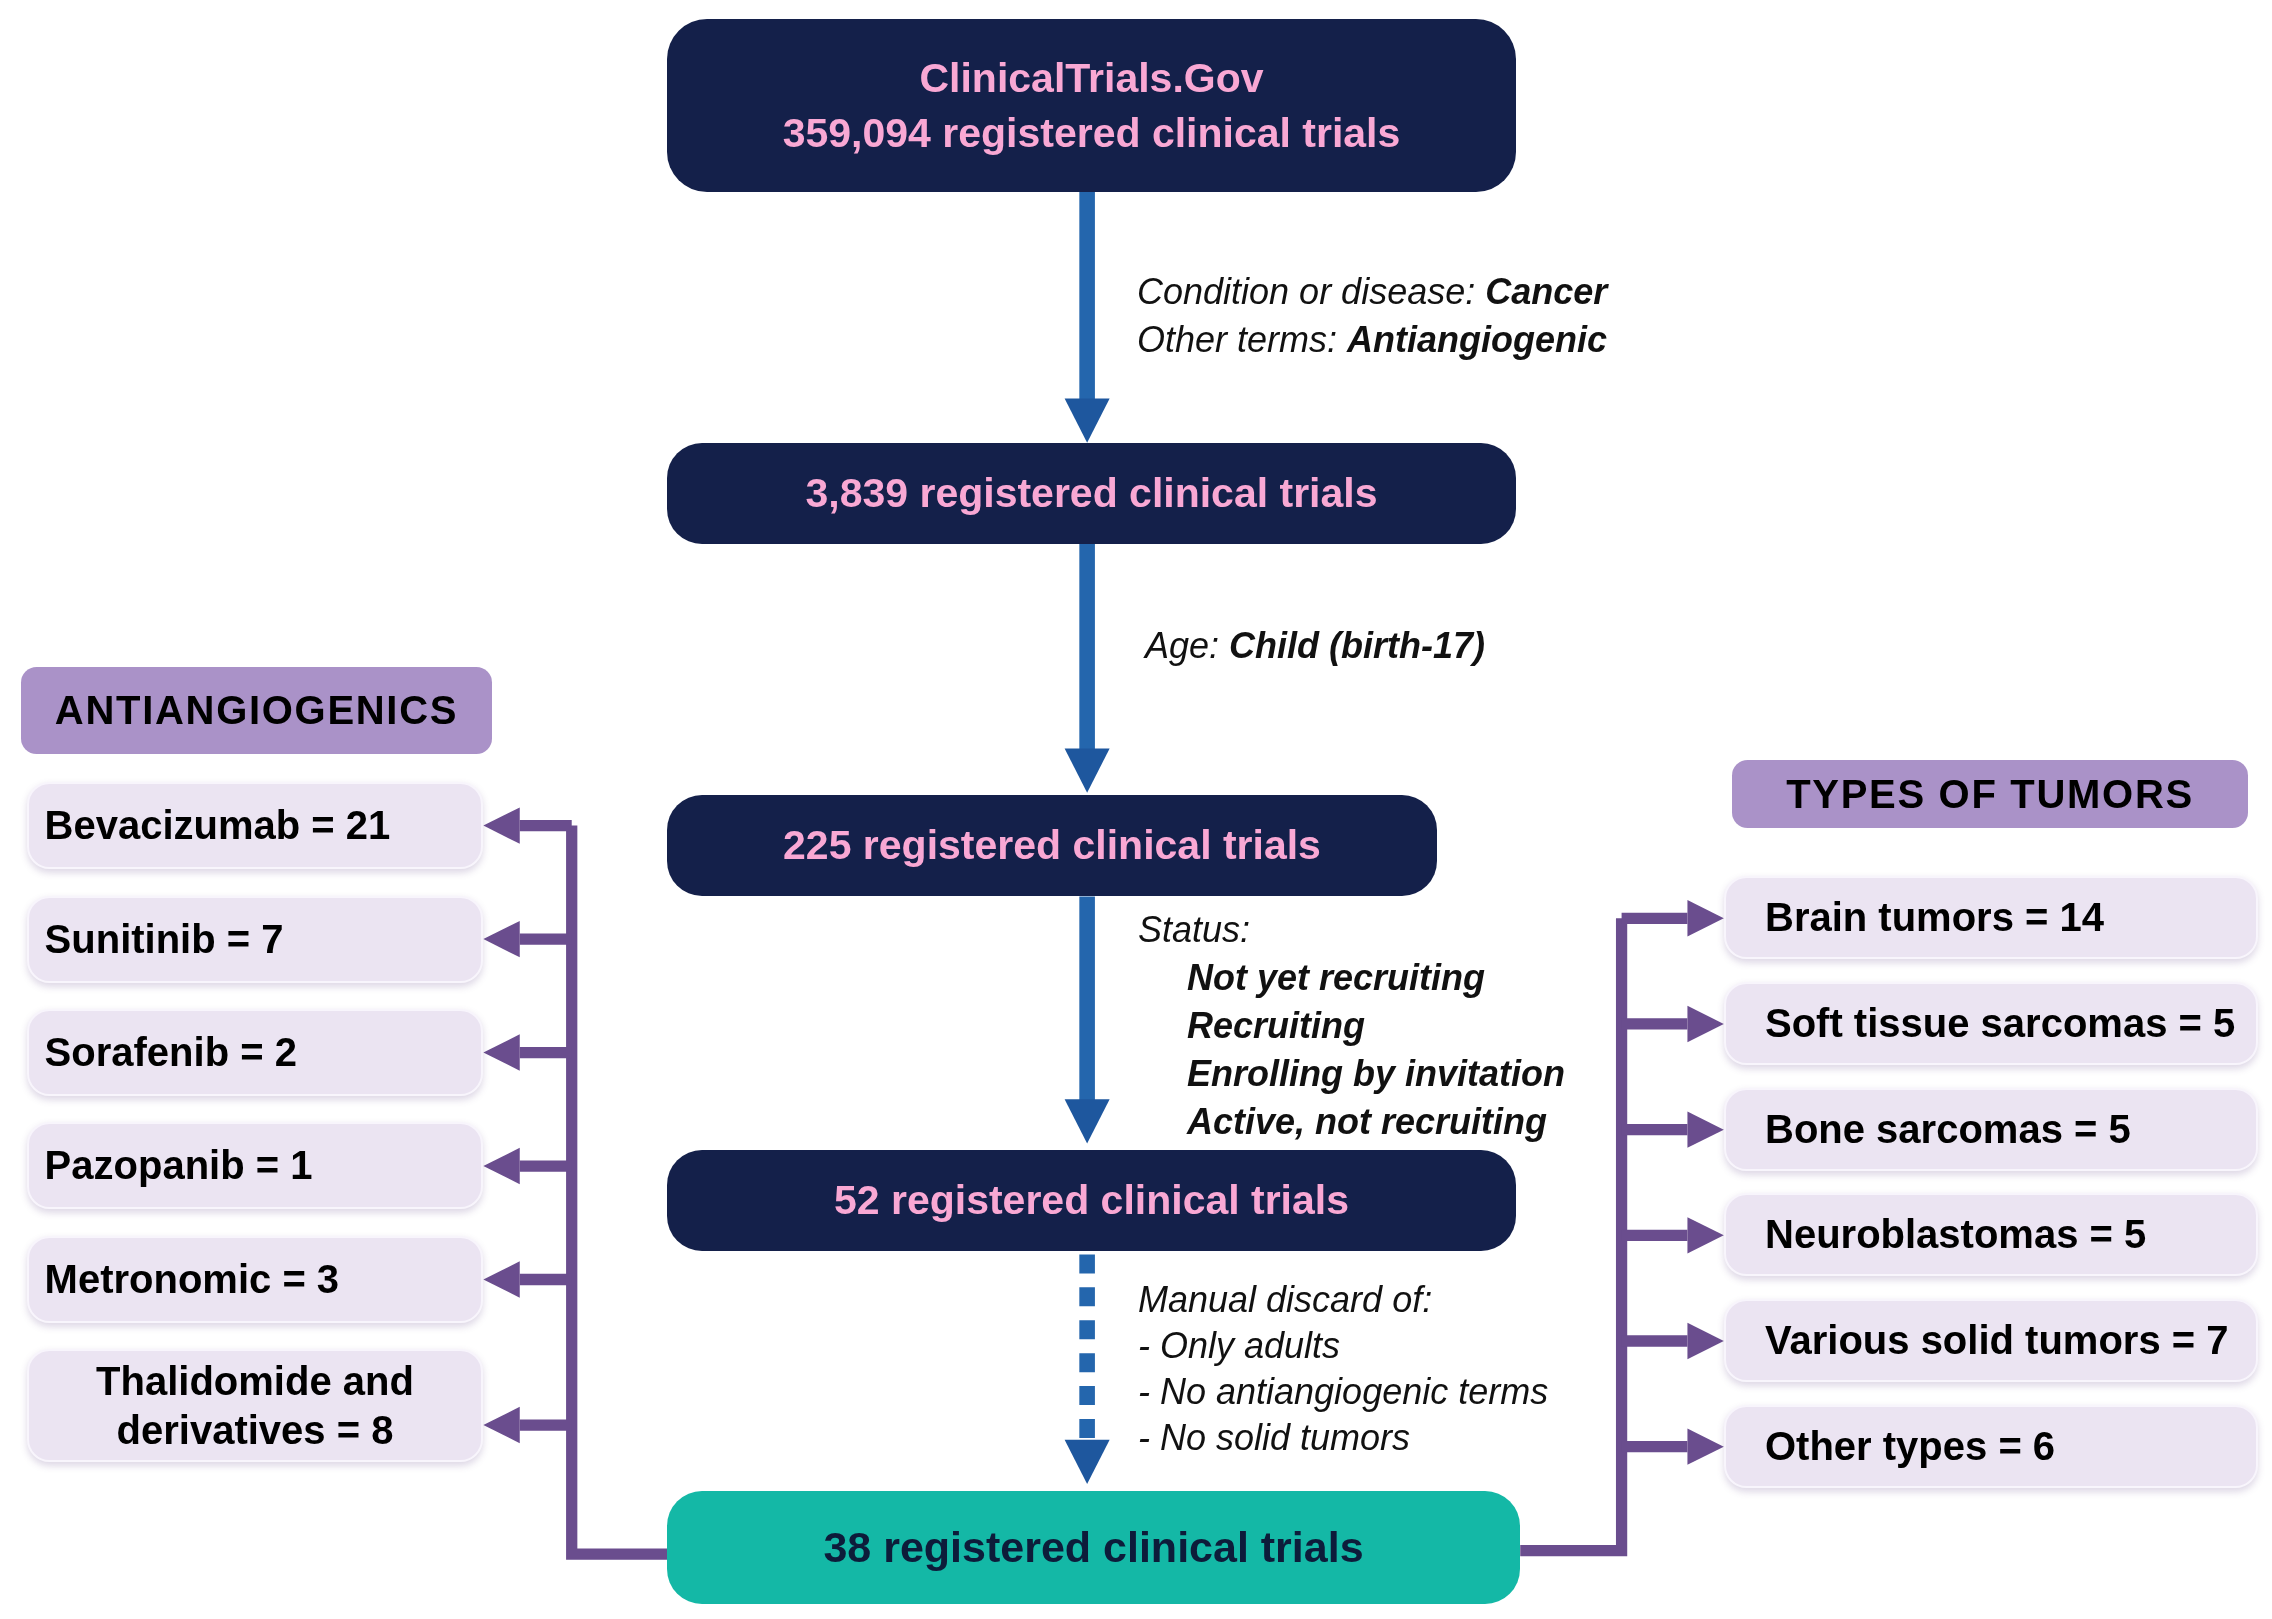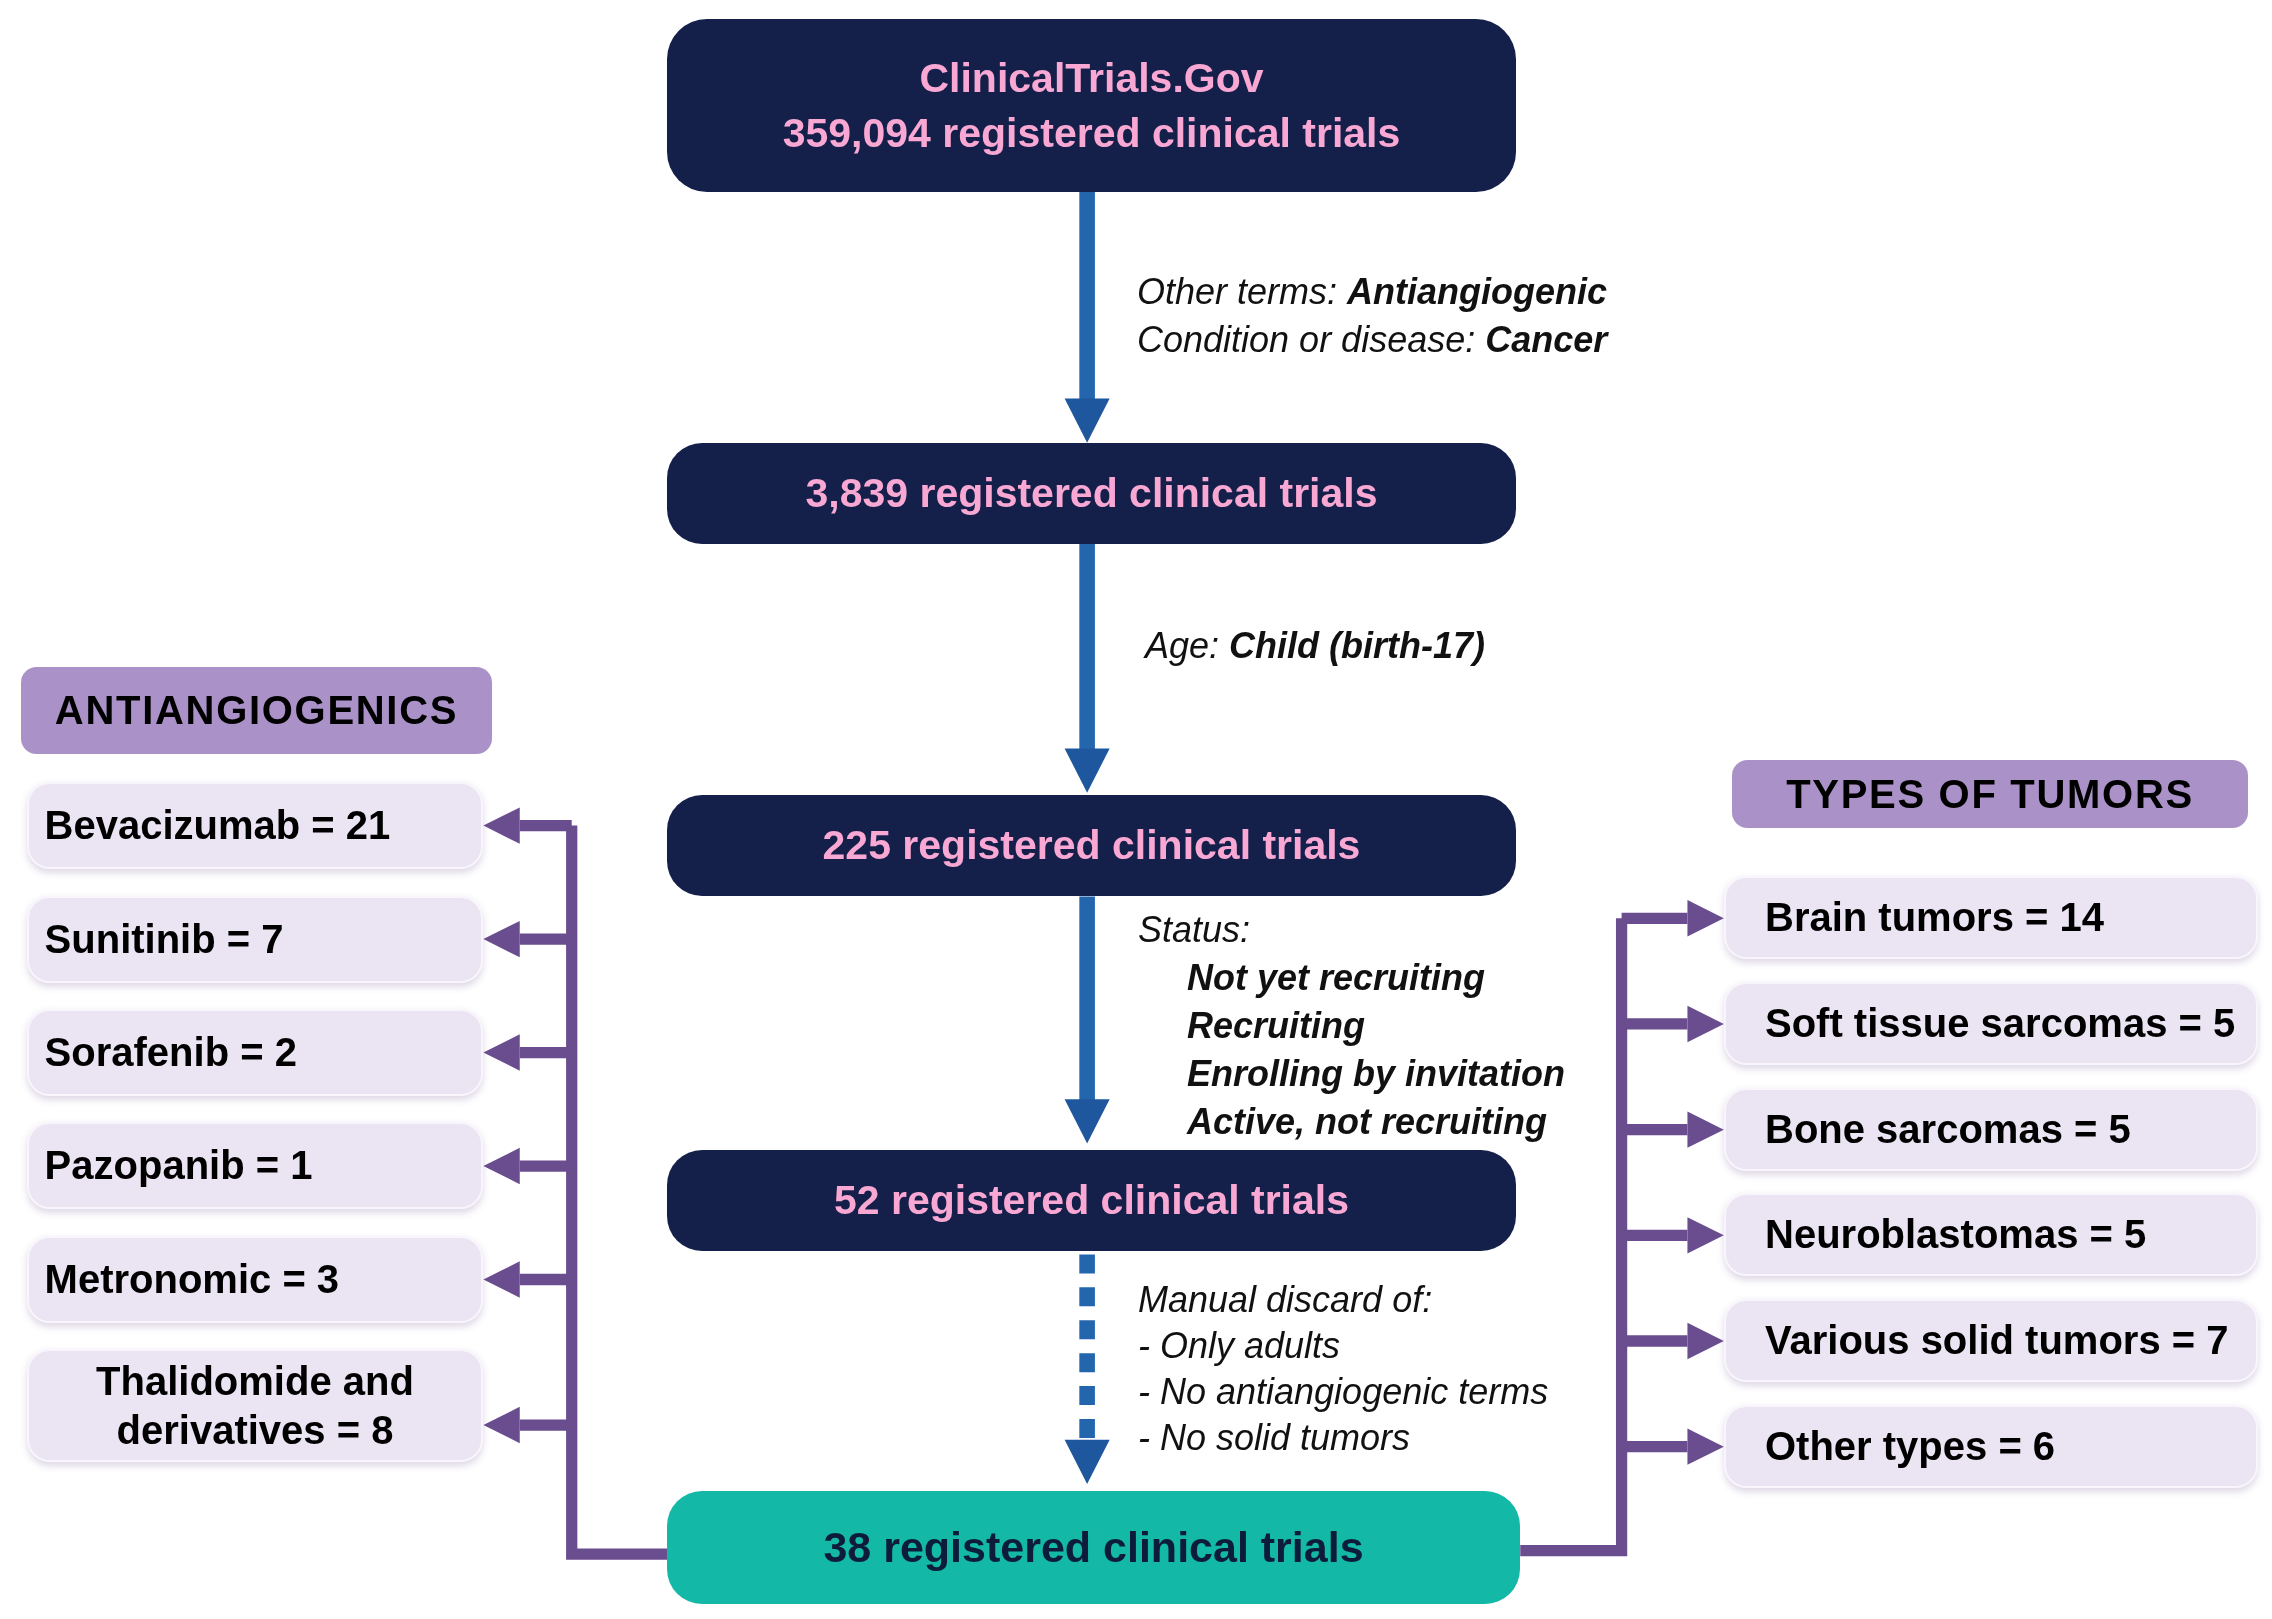--- a/index.html
+++ b/index.html
@@ -102,35 +102,35 @@
 
   <div class="navy-box" style="left:667px;top:19px;width:849px;height:173px;border-radius:40px;">
     <div class="bl">ClinicalTrials.Gov</div>
     <div class="bl">359,094 registered clinical trials</div>
   </div>
 
   <div class="navy-box" style="left:667px;top:443px;width:849px;height:101px;">
     <div class="bl">3,839 registered clinical trials</div>
   </div>
 
-  <div class="navy-box" style="left:667px;top:795px;width:849px;height:101px;">
+  <div class="navy-box" style="left:667px;top:795px;width:770px;height:101px;">
     <div class="bl">225 registered clinical trials</div>
   </div>
 
   <div class="navy-box" style="left:667px;top:1150px;width:849px;height:101px;">
     <div class="bl">52 registered clinical trials</div>
   </div>
 
   <div class="cyan-box" style="left:667px;top:1491px;width:853px;height:113px;">
     <span>38 registered clinical trials</span>
   </div>
 
   <div class="anno" style="left:1137px;top:268px;">
+    <div><span>Condition or disease: </span><b>Cancer</b></div>
     <div><span>Other terms: </span><b>Antiangiogenic</b></div>
-    <div><span>Condition or disease: </span><b>Cancer</b></div>
   </div>
 
   <div class="anno" style="left:1145px;top:622px;">
     <div><span>Age: </span><b>Child (birth-17)</b></div>
   </div>
 
   <div class="anno" style="left:1138px;top:906px;">
     <div>Status:</div>
     <div class="indent">Not yet recruiting</div>
     <div class="indent">Recruiting</div>

